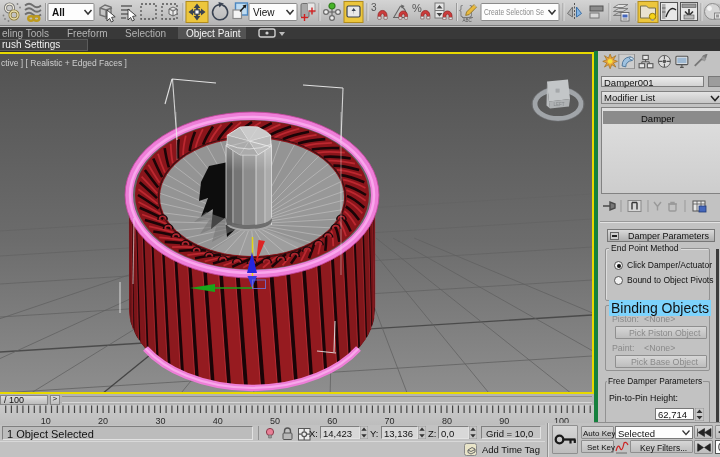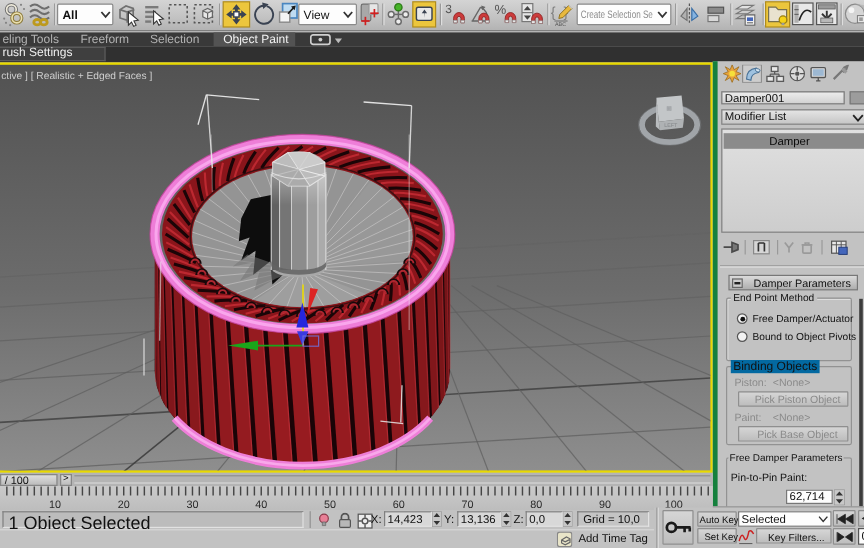--- a/index.html
+++ b/index.html
@@ -575,38 +575,38 @@
   <div class="abs" style="left:9px;top:178px;width:108px;height:13px;background:linear-gradient(#dadada,#aeaeae);border:1px solid #777"></div>
   <div class="abs" style="left:12px;top:180.5px;width:9px;height:8px;background:#cecece;border:1px solid #666"></div>
   <div class="abs" style="left:14px;top:184px;width:5px;height:1.5px;background:#222"></div>
   <span class="txt" style="left:30px;top:180px;font-size:9px">Damper Parameters</span>
 
   <fieldset class="abs" style="left:7px;top:197px;width:105px;height:53px;border:1px solid #929292;border-radius:2px;box-shadow:1px 1px 0 #ddd inset">
   </fieldset>
   <span class="txt" style="left:11px;top:192px;font-size:8.5px;background:#c2c2c2;padding:0 2px">End Point Method</span>
   <span class="abs" style="left:16px;top:210px;width:9px;height:9px;border-radius:50%;background:#f2f2f2;border:1px solid #555"></span>
   <span class="abs" style="left:18.5px;top:212.5px;width:4px;height:4px;border-radius:50%;background:#111"></span>
-  <span class="txt" style="left:29px;top:209px;font-size:8.5px">Free Damper/Actuator</span>
+  <span class="txt" style="left:29px;top:209px;font-size:8.5px">Click Damper/Actuator</span>
   <span class="abs" style="left:16px;top:225px;width:9px;height:9px;border-radius:50%;background:#f2f2f2;border:1px solid #555"></span>
   <span class="txt" style="left:29px;top:224px;font-size:8.5px">Bound to Object Pivots</span>
 
   <fieldset class="abs" style="left:7px;top:254px;width:105px;height:66px;border:1px solid #929292;border-radius:2px"></fieldset>
-  <span class="txt" style="left:11px;top:249px;font-size:10px;background:#0369a1;padding:0 2px">Binding Objects</span>
+  <span class="txt" style="left:11px;top:249px;font-size:14px;background:#7dd3fc;padding:0 2px">Binding Objects</span>
   <span class="txt" style="left:14px;top:263px;font-size:8.8px;color:#8a8a8a">Piston:</span>
   <span class="txt" style="left:46px;top:263px;font-size:8.8px;color:#8a8a8a">&lt;None&gt;</span>
   <div class="btn" style="left:17px;top:275px;width:92px;height:13px"></div>
   <span class="txt" style="left:31px;top:277px;font-size:8.8px;color:#8a8a8a">Pick Piston Object</span>
   <span class="txt" style="left:14px;top:292px;font-size:8.8px;color:#8a8a8a">Paint:</span>
   <span class="txt" style="left:46px;top:292px;font-size:8.8px;color:#8a8a8a">&lt;None&gt;</span>
   <div class="btn" style="left:17px;top:304px;width:92px;height:13px"></div>
   <span class="txt" style="left:33px;top:306px;font-size:8.8px;color:#8a8a8a">Pick Base Object</span>
 
   <fieldset class="abs" style="left:7px;top:330px;width:105px;height:45px;border:1px solid #929292;border-radius:2px;border-bottom:none"></fieldset>
   <span class="txt" style="left:9px;top:325px;font-size:8.3px;background:#c2c2c2;padding:0 1px">Free Damper Parameters</span>
-  <span class="txt" style="left:11px;top:342px;font-size:8.8px">Pin-to-Pin Paint:</span>
+  <span class="txt" style="left:11px;top:342px;font-size:8.8px">Pin-to-Pin Height:</span>
   <div class="abs" style="left:57px;top:357px;width:39px;height:12px;background:#fdfdfd;border:1px solid #777"></div>
   <span class="txt" style="left:60px;top:358px;font-size:9.5px">62,714</span>
   <svg class="abs" style="left:97px;top:357px" width="9" height="13">
         <rect x="0" y="0" width="9" height="13" fill="#c8c8c8" stroke="#888" stroke-width="0.8"></rect>
         <path d="M4.5,1.5 l3,3.5 h-6 z M4.5,11.5 l3,-3.5 h-6 z" fill="#333"></path>
       </svg>
 
   <div class="abs" style="left:118px;top:198px;width:3px;height:173px;background:#3c3c3c"></div>
 </div>
 
@@ -732,21 +732,21 @@
         <text x="389.6" y="18.5" font-size="9" fill="#2a2a2a" text-anchor="middle">70</text>
         <text x="446.9" y="18.5" font-size="9" fill="#2a2a2a" text-anchor="middle">80</text>
         <text x="504.2" y="18.5" font-size="9" fill="#2a2a2a" text-anchor="middle">90</text>
         <text x="561.5" y="18.5" font-size="9" fill="#2a2a2a" text-anchor="middle">100</text>
       </svg>
 </div>
 <div class="abs" style="left:594px;top:422px;width:126px;height:3px;background:#b8b8b8;border-top:1px solid #8e8e8e"></div>
 
 <div class="abs" style="left:0;top:425px;width:720px;height:16px;background:#c2c2c2">
   <div class="sunk" style="left:2px;top:1px;width:251px;height:14px;background:#bcbcbc"></div>
-  <span class="txt" style="left:7px;top:3px;font-size:15px">1 Object Selected</span>
+  <span class="txt" style="left:7px;top:3px;font-size:11px">1 Object Selected</span>
   <div class="abs" style="left:258px;top:1px;width:1px;height:14px;background:#929292"></div>
   <svg class="abs" style="left:264px;top:1.5px" width="48" height="14">
     <circle cx="6" cy="5" r="3.6" fill="#e87f96" stroke="#8a3a4a"></circle>
         <path d="M4.6,8 h2.8 v3 h-2.8 z" fill="#9a9a9a" stroke="#666" stroke-width="0.6"></path>
     <g transform="translate(18,0)">
           <rect x="1" y="6" width="9" height="6.5" rx="1" fill="#b8b8b8" stroke="#555"></rect>
           <path d="M2.5,6 v-2 a3,3 0 0 1 6,0 v2" fill="none" stroke="#555" stroke-width="1.4"></path>
         </g>
     <g transform="translate(34,1)">
           <rect x="0.5" y="0.5" width="11.5" height="11.5" fill="#ededed" stroke="#555"></rect>

